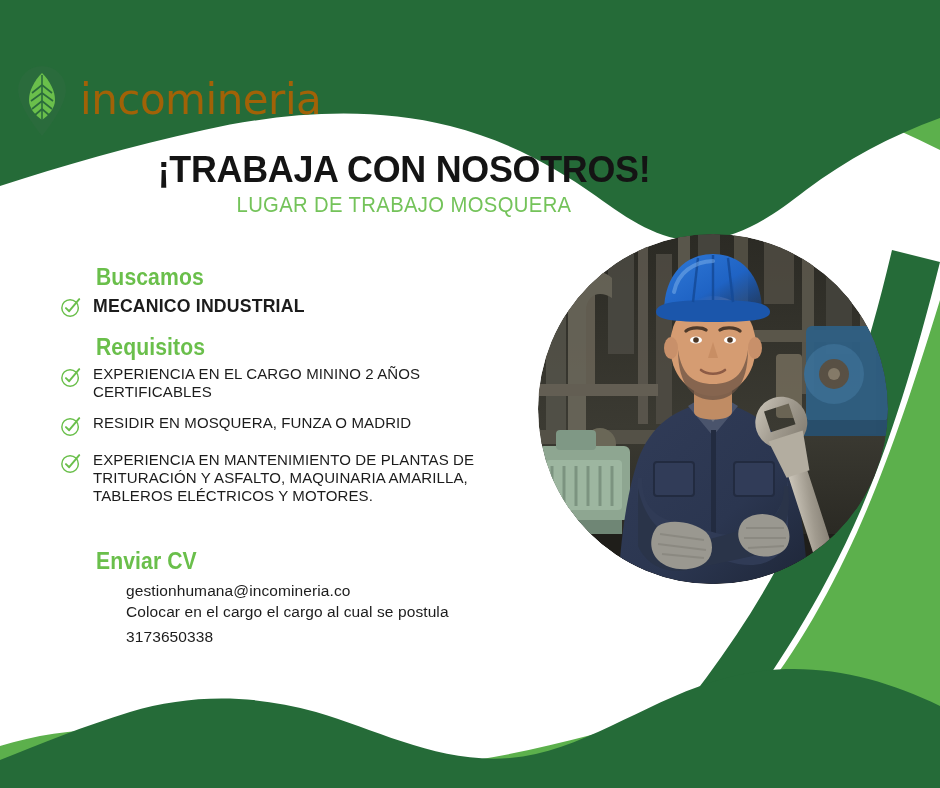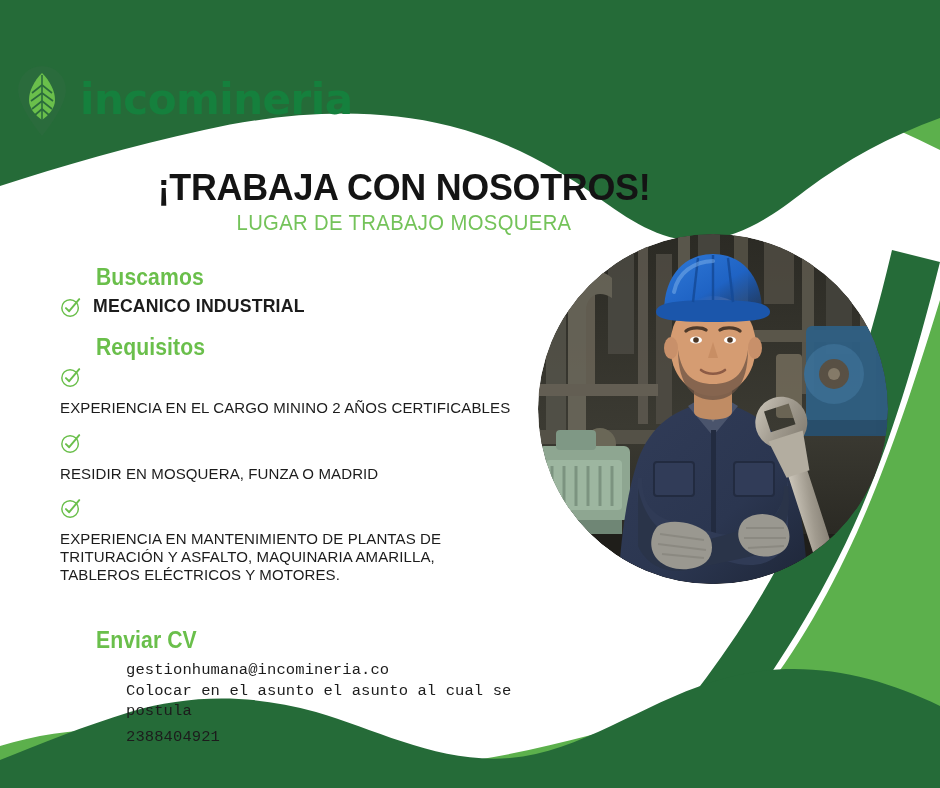--- a/index.html
+++ b/index.html
@@ -24,29 +24,29 @@
   
   .logo-wrap{
     position:absolute;left:14px;top:62px;
     display:flex;align-items:center;gap:10px;
     height:76px;
   }
   .logo-mark{width:56px;height:74px;display:block;}
   .logo-word{
     font-size:42px;
     letter-spacing:-0.5px;
-    font-weight:700;
-    color:#15803d;
+    font-weight:400;
+    color:#a16207;
     font-family:"DejaVu Sans", sans-serif;
     line-height:1;
   }
 
   
   .title-block{
-    position:absolute;left:0;top:168px;width:808px;
+    position:absolute;left:0;top:150px;width:808px;
     text-align:center;
   }
   .main-title{
     font-family:"Liberation Sans", sans-serif;
     font-weight:bold;
     font-size:37px;
     color:#141414;
     letter-spacing:-0.3px;
     line-height:1.08;
     margin:0;
@@ -107,24 +107,24 @@
     letter-spacing:0.2px;
     transform:scaleX(0.93);
   }
   .item-text.label-bold{
     font-weight:bold;
     font-size:16.5px;
     letter-spacing:0.2px;
     transform:scaleX(0.94);
   }
   .job-item{margin-bottom:2px;}
-  .req-item{margin-bottom:14px;flex-direction:column;}
+  .req-item{margin-bottom:14px;}
 
   .sub-line{
-    font-family:Liberation Mono, monospace;
+    font-family:Liberation Sans, sans-serif;
     font-size:15.5px;
     color:#1c1c1c;
     line-height:1.32;
     margin-left:66px;
     letter-spacing:0.1px;
   }
   .cv-item{margin-bottom:2px;}
   .gap-wa{margin-top:8px;}
   .gap-num{margin-top:5px;margin-bottom:0;}
 
@@ -243,24 +243,24 @@
         <circle cx="11" cy="13" r="9" fill="none" stroke="#6ABF4B" stroke-width="1.6"></circle>
         <path d="M6.5,13.2 L10,16.6 L21,3.4" fill="none" stroke="#6ABF4B" stroke-width="2.1" stroke-linecap="round" stroke-linejoin="round"></path>
       </svg>
       <div class="item-text">EXPERIENCIA EN MANTENIMIENTO DE PLANTAS DE TRITURACIÓN Y ASFALTO, MAQUINARIA AMARILLA, TABLEROS ELÉCTRICOS Y MOTORES.</div>
     </div>
 
     <div class="sec-head cv">Enviar CV</div>
 
 
     <div class="sub-line">gestionhumana@incomineria.co</div>
-    <div class="sub-line">Colocar en el asunto el asunto al cual se postula</div>
-
-
-    <div class="sub-line gap-num">2388404921</div>
+    <div class="sub-line">Colocar en el cargo el cargo al cual se postula</div>
+
+
+    <div class="sub-line gap-num">3173650338</div>
   </div>
 
   <div class="photo">
     <svg viewBox="0 0 350 350" width="350" height="350">
       <defs>
         <clipPath id="circleClip">
             <circle cx="175" cy="175" r="175"></circle>
           </clipPath>
         <linearGradient id="bgGrad" x1="0" y1="0" x2="0" y2="1">
           <stop offset="0%" stop-color="#2b2a24"></stop>

